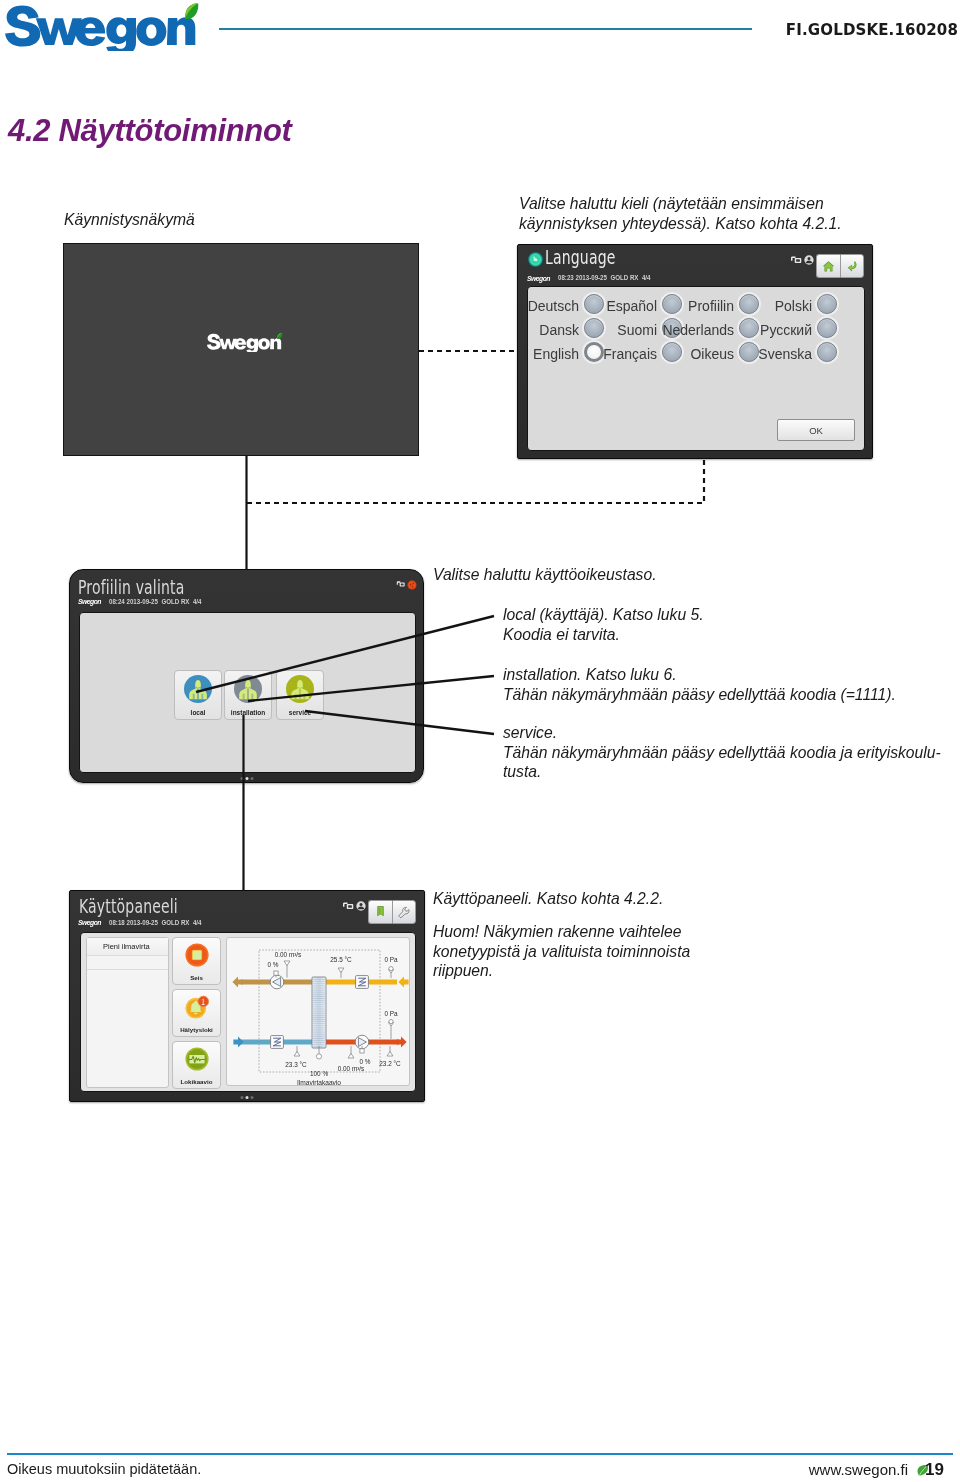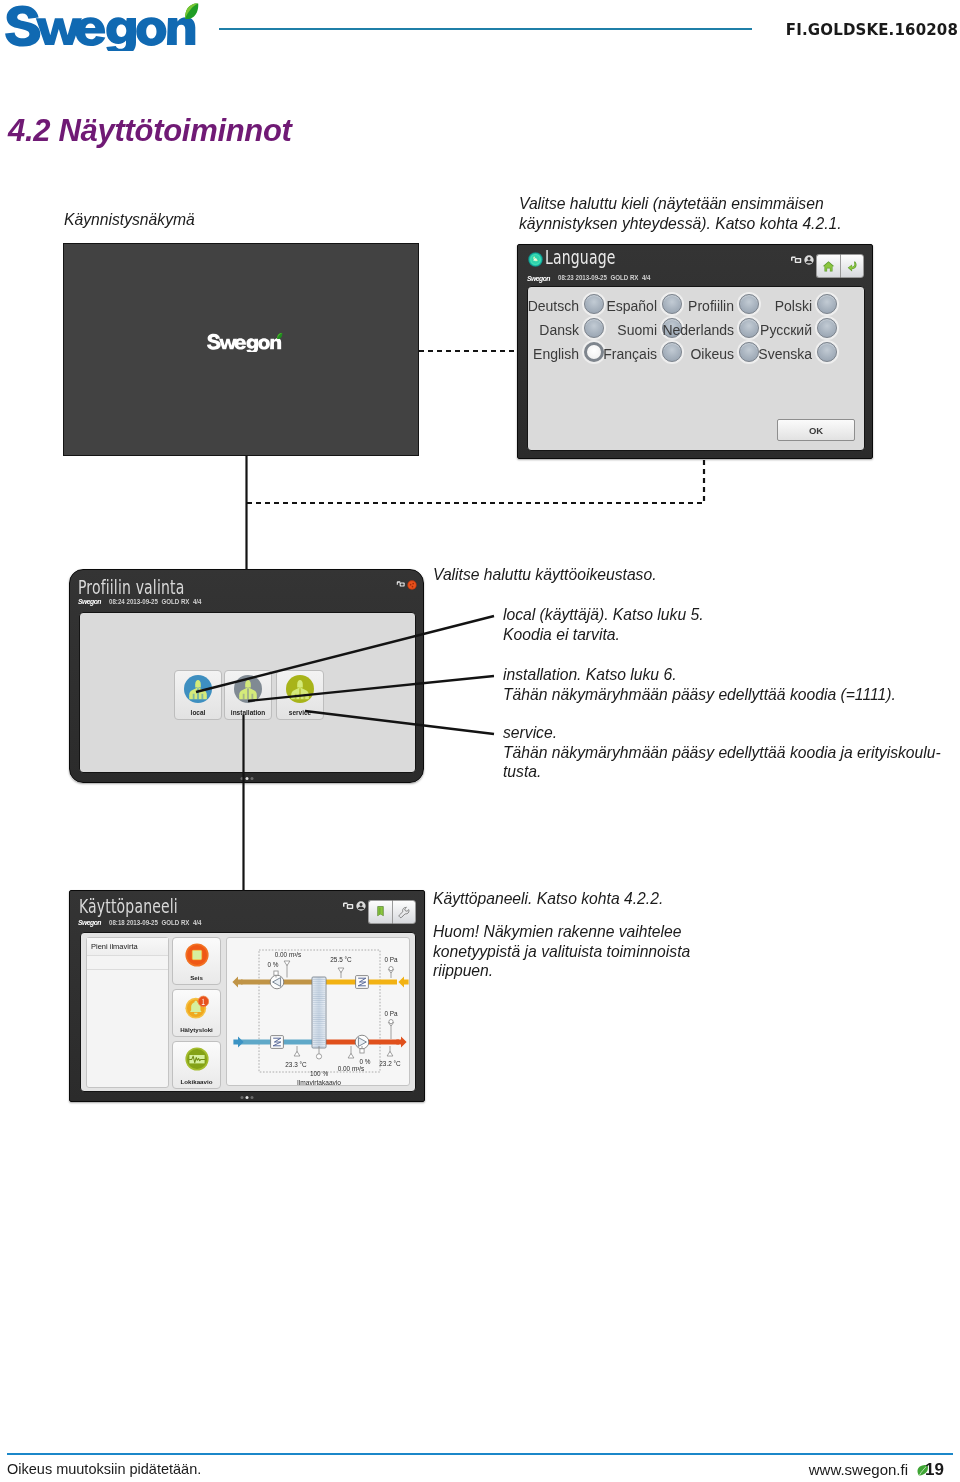--- a/index.html
+++ b/index.html
@@ -46,21 +46,21 @@
   #langgrid{position:absolute;left:0;top:0;right:0;height:82px;}
   .langcell{position:absolute;height:22px;}
   .langlabel{position:absolute;right:25px;top:4.2px;font-size:14px;color:#3a3a3a;white-space:nowrap;font-family:"Liberation Sans",sans-serif;}
   .langradio{position:absolute;right:0;top:0;width:20px;height:20px;border-radius:50%;
       background:radial-gradient(circle at 50% 38%, #c2cbd4 0%, #a6b1bd 55%, #929dab 100%);
       border:1.6px solid #7b838d;box-sizing:border-box;
       box-shadow:0 0 0 2px rgba(255,255,255,.55), inset 0 1px 1px rgba(255,255,255,.35);}
   .langradio.sel{background:radial-gradient(circle at 50% 40%,#ffffff 0%,#f2f2f2 70%,#e6e6e6 100%);border:3px solid #7e858d;}
   .okbtn{position:absolute;right:9px;bottom:9px;width:76px;height:20px;
       background:linear-gradient(#fbfbfb,#e2e2e2);border:1px solid #8e8e8e;border-radius:2px;
-      font-size:9.5px;font-weight:bold;color:#3a3a3a;display:flex;align-items:center;justify-content:center;font-family:"Liberation Sans",sans-serif;}
+      font-size:9.5px;font-weight:normal;color:#3a3a3a;display:flex;align-items:center;justify-content:center;font-family:"Liberation Sans",sans-serif;}
 
   
   #profscreen{left:69px;top:569px;width:355px;height:214px;
      background:linear-gradient(#343434,#2b2b2b);border:1px solid #0a0a0a;border-radius:14px;}
   #proftitle{left:8px;top:6px;font-size:19px;color:#d9d9d9;font-family:"DejaVu Sans Condensed","DejaVu Sans",sans-serif;font-weight:200;transform:scaleX(.82);transform-origin:left top;white-space:nowrap;}
   #profbrand{position:absolute;left:8px;top:27px;}
   #profsub{left:39px;top:27.5px;}
   #prof-net{right:17px;top:11px;}
   #prof-alarm{right:6px;top:10px;}
   #profbody{left:9px;top:42px;width:337px;height:161px;background:#dadada;border:1px solid #141414;border-radius:4px;}
@@ -78,21 +78,21 @@
      background:linear-gradient(#343434,#2b2b2b);border:1px solid #0a0a0a;border-radius:2px;}
   #ctrltitle{left:9px;top:4px;font-size:19px;color:#d9d9d9;font-family:"DejaVu Sans Condensed","DejaVu Sans",sans-serif;font-weight:200;transform:scaleX(.82);transform-origin:left top;white-space:nowrap;}
   #ctrlbrand{position:absolute;left:8px;top:27px;}
   #ctrlsub{left:39px;top:27.5px;}
   #ctrl-net{right:69px;top:11px;}
   #ctrl-usr{right:58px;top:10px;}
   #ctrl-book{right:32px;top:9px;border-radius:3px 0 0 3px;border-right:none;}
   #ctrl-tools{right:8px;top:9px;border-radius:0 3px 3px 0;}
   #ctrlbody{left:10px;top:41px;width:336px;height:160px;background:#e3e3e3;border:1px solid #141414;border-radius:4px;}
   #ctrllist{position:absolute;left:5px;top:4px;width:83px;height:151px;background:#f4f4f4;border:1px solid #c4c4c4;border-radius:3px;box-sizing:border-box;}
-  #ctrllist .listrow{position:absolute;left:0;right:0;top:0;height:17px;line-height:17px;padding-left:4px;
+  #ctrllist .listrow{position:absolute;left:0;right:0;top:0;height:17px;line-height:17px;padding-left:16px;
      font-size:7.5px;color:#1a1a1a;border-bottom:1px solid #dcdcdc;background:linear-gradient(#f8f8f8,#eee);}
   #ctrllist .listdiv{position:absolute;left:0;right:0;top:31px;height:1px;background:#dcdcdc;}
   #ctrlbtns{position:absolute;left:91px;top:4px;width:50px;height:152px;}
   .ctrlbtn{position:absolute;left:0;width:49px;height:48px;background:linear-gradient(#fbfbfb,#e9e9e9);
      border:1px solid #c0c0c0;border-radius:4px;box-sizing:border-box;}
   .ctrlbtn .cic{position:absolute;left:50%;top:5px;transform:translateX(-50%);width:24px;height:24px;line-height:0;}
   .ctrlbtn .clab{position:absolute;left:0;right:0;bottom:3.5px;text-align:center;font-size:6.2px;font-weight:bold;color:#1f1f1f;font-family:"Liberation Sans",sans-serif;}
   #ctrldiag{position:absolute;left:145px;top:4px;right:5px;bottom:5px;background:#f6f6f6;border:1px solid #c4c4c4;border-radius:3px;}
   .cbadge-sem{position:absolute;width:0;height:0;overflow:hidden;opacity:0;}
   #ctrldots{position:absolute;left:50%;transform:translateX(-50%);bottom:2.5px;display:flex;gap:2px;align-items:center;}

